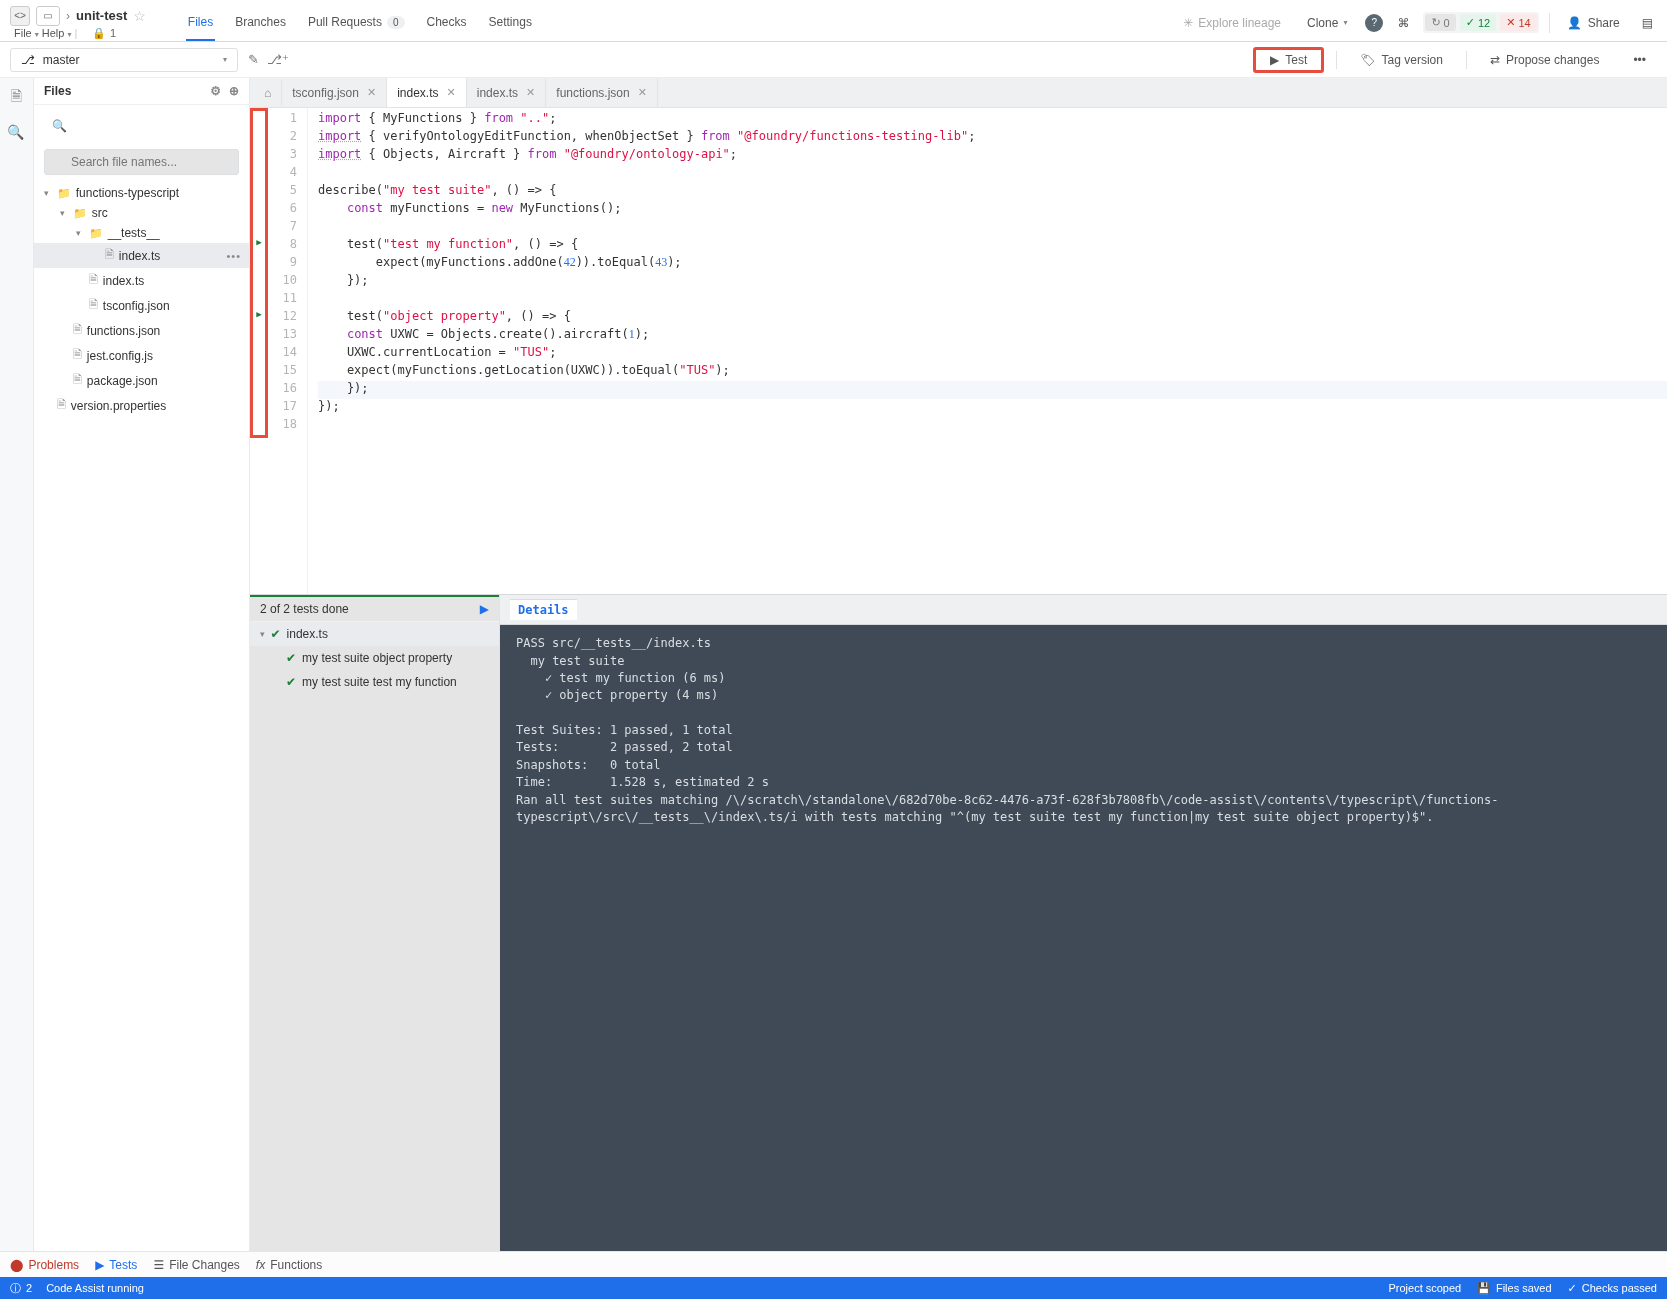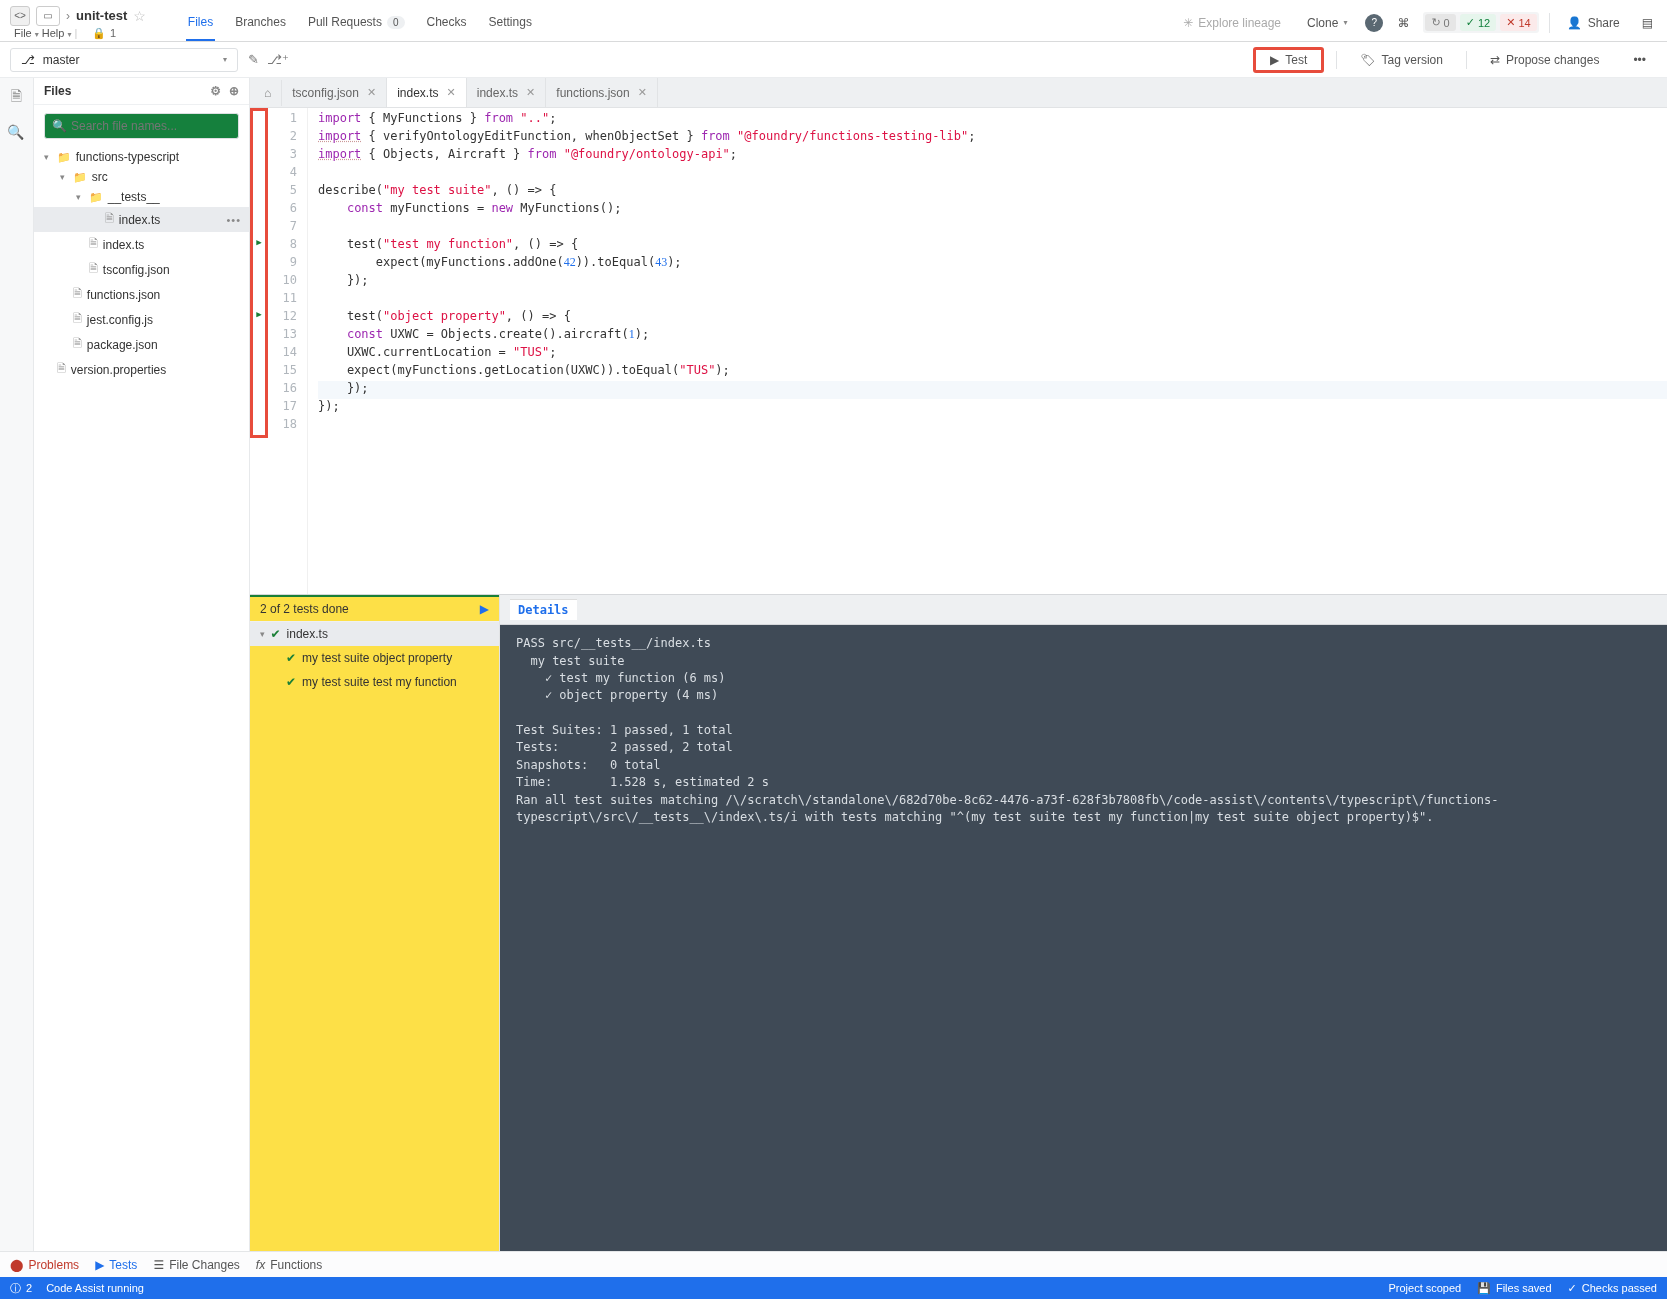--- a/index.html
+++ b/index.html
@@ -46,21 +46,21 @@
 
 .main { display: flex; flex: 1; min-height: 0; }
 .rail { width: 34px; background: #f7f8f9; border-right: 1px solid #e7e9eb; display: flex; flex-direction: column; align-items: center; padding-top: 8px; gap: 14px; }
 .rail span { color: #888; font-size: 14px; cursor: pointer; }
 
 .sidebar { width: 216px; border-right: 1px solid #e7e9eb; background: #fff; display: flex; flex-direction: column; }
 .sidebar-head { display: flex; align-items: flex-end; justify-content: space-between; padding: 6px 10px; border-bottom: 1px solid #eef0f2; font-weight: 600; font-size: 12px; }
 .sidebar-head-icons { display: flex; gap: 8px; color: #888; }
 .sidebar-head-icons span { cursor: pointer; }
 .search-wrap { padding: 8px 10px; }
-.search-input { width: 100%; padding: 5px 8px 5px 26px; border: 1px solid #dde0e3; border-radius: 3px; font-size: 12px; background: #15803d; }
+.search-input { width: 100%; padding: 5px 8px 5px 26px; border: 1px solid #dde0e3; border-radius: 3px; font-size: 12px; background: #e5e5e5; margin-top: 36px; }
 .search-wrap { position: relative; }
 .search-wrap .sicon { position: absolute; left: 18px; top: 14px; color: #999; font-size: 12px; }
 
 .tree { flex: 1; overflow: auto; font-size: 12px; }
 .tree-row { display: flex; align-items: center; gap: 5px; padding: 3px 8px; cursor: pointer; white-space: nowrap; }
 .tree-row.selected { background: #e9ebee; }
 .tree-row .tw { color: #888; font-size: 9px; width: 8px; display: inline-block; }
 .tree-row .ficon { color: #888; font-size: 11px; }
 .depth-0 { padding-left: 10px; }
 .depth-1 { padding-left: 26px; }
@@ -86,21 +86,21 @@
 .code-line { height: 18px; }
 .code-line.hl { background: #f4f8fc; }
 .kw { color: #9d27b0; }
 .str { color: #d14; }
 .num { color: #1f6feb; font-family: Liberation Serif, serif; }
 .imp { color: #9d27b0; text-decoration: underline dotted #c99; }
 .new { color: #9d27b0; }
 
 
 .test-panel { height: 56%; display: flex; border-top: 1px solid #d6d8db; min-height: 0; flex-shrink: 0;}
-.test-left { width: 250px; border-right: 1px solid #e1e3e5; background: #fde047; display: flex; flex-direction: column; }
+.test-left { width: 250px; border-right: 1px solid #e1e3e5; background: #e5e5e5; display: flex; flex-direction: column; }
 .test-left-head { padding: 5px 10px; font-size: 12px; border-top: 2px solid #1a7f37; border-bottom: 1px solid #eef0f2; display: flex; justify-content: space-between; align-items: center; }
 .test-left-head .play { color: #1f6feb; }
 .test-file-row { display: flex; align-items: center; gap: 6px; padding: 5px 10px; background: #e9ebee; font-size: 12px; }
 .test-item-row { display: flex; align-items: center; gap: 6px; padding: 5px 10px 5px 36px; font-size: 12px; }
 .check { color: #1a7f37; font-size: 12px; }
 .chev { color: #888; font-size: 9px; }
 
 .test-right { flex: 1; display: flex; flex-direction: column; background: #3f4a56; color: #d9dee3; font-family: Menlo, Consolas, monospace; font-size: 12px; min-width: 0; }
 .details-tab { background: #eef0f2; color: #1f6feb; padding: 4px 10px; font-size: 12px; border-bottom: 1px solid #d6d8db; width: 100%; }
 .details-tab span { background: #fff; padding: 3px 8px; display: inline-block; border-top:1px solid #ddd;font-weight:bold;}

